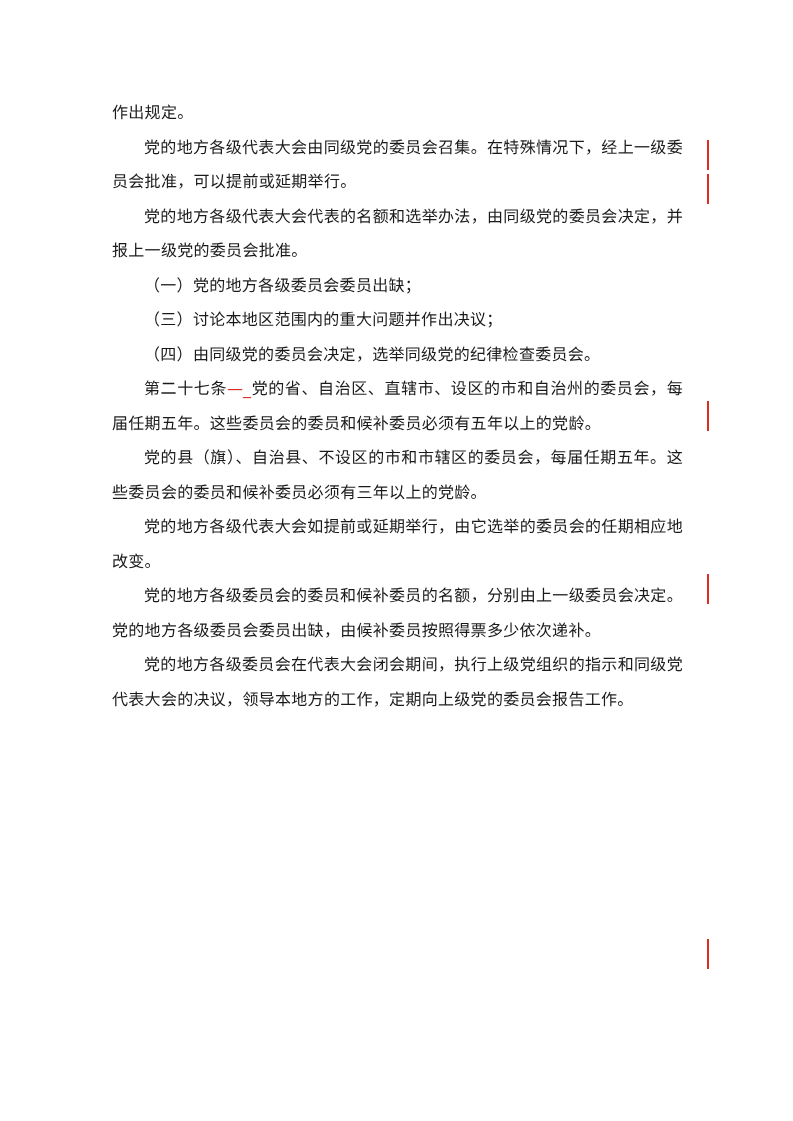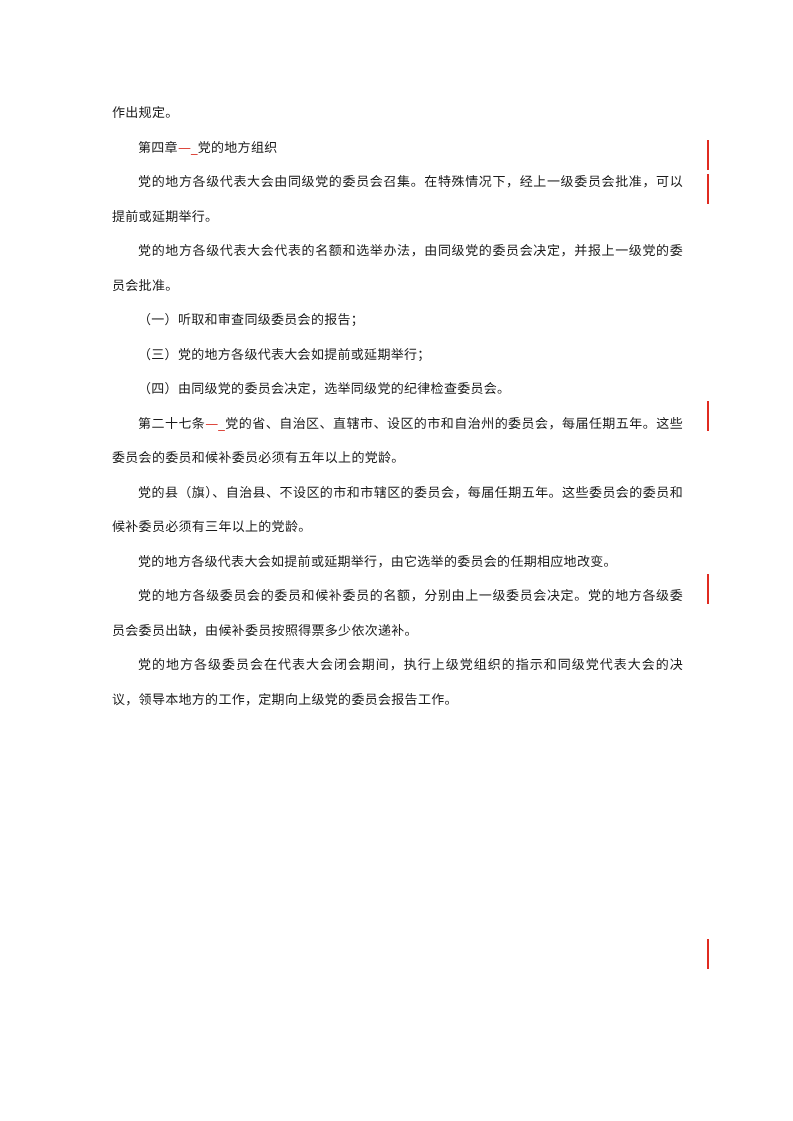--- a/index.html
+++ b/index.html
@@ -18,21 +18,21 @@
   .page {
     position: relative;
     width: 793px;
     height: 1121px;
     box-sizing: border-box;
     padding: 96px 110px 90px 112px;
     background: #ffffff;
   }
   .doc-body {
     position: relative;
-    font-size: 13px;
+    font-size: 16px;
     line-height: 34.5px;
     letter-spacing: 0.3px;
     text-align: justify;
     text-justify: inter-ideograph;
     color: #1a1a1a;
   }
   .para {
     margin: 0;
     position: relative;
   }
@@ -71,41 +71,38 @@
     <div class="changebar cb1"></div>
     <div class="changebar cb2"></div>
     <div class="changebar cb3"></div>
     <div class="changebar cb4"></div>
     <div class="changebar cb5"></div>
 
     <p class="para">
       <span>作出规定。</span>
     </p>
 
-    <p class="para indent">
-      <span>第四章</span><span class="sep"><span class="dash">—</span><span class="usc">_</span></span><span>党的地方组织</span>
-    </p>
 
 
     <p class="para indent">
       <span>党的地方各级代表大会由同级党的委员会召集。在特殊情况下，经上一级委员会批准，可以提前或延期举行。</span>
     </p>
 
     <p class="para indent">
       <span>党的地方各级代表大会代表的名额和选举办法，由同级党的委员会决定，并报上一级党的委员会批准。</span>
     </p>
 
 
     <p class="para indent">
-      <span>（一）听取和审查同级委员会的报告；</span>
+      <span>（一）党的地方各级委员会委员出缺；</span>
     </p>
 
 
     <p class="para indent">
-      <span>（三）党的地方各级代表大会如提前或延期举行；</span>
+      <span>（三）讨论本地区范围内的重大问题并作出决议；</span>
     </p>
 
     <p class="para indent">
       <span>（四）由同级党的委员会决定，选举同级党的纪律检查委员会。</span>
     </p>
 
     <p class="para indent">
       <span>第二十七条</span><span class="sep"><span class="dash">—</span><span class="usc">_</span></span><span>党的省、自治区、直辖市、设区的市和自治州的委员会，每届任期五年。这些委员会的委员和候补委员必须有五年以上的党龄。</span>
     </p>
 

